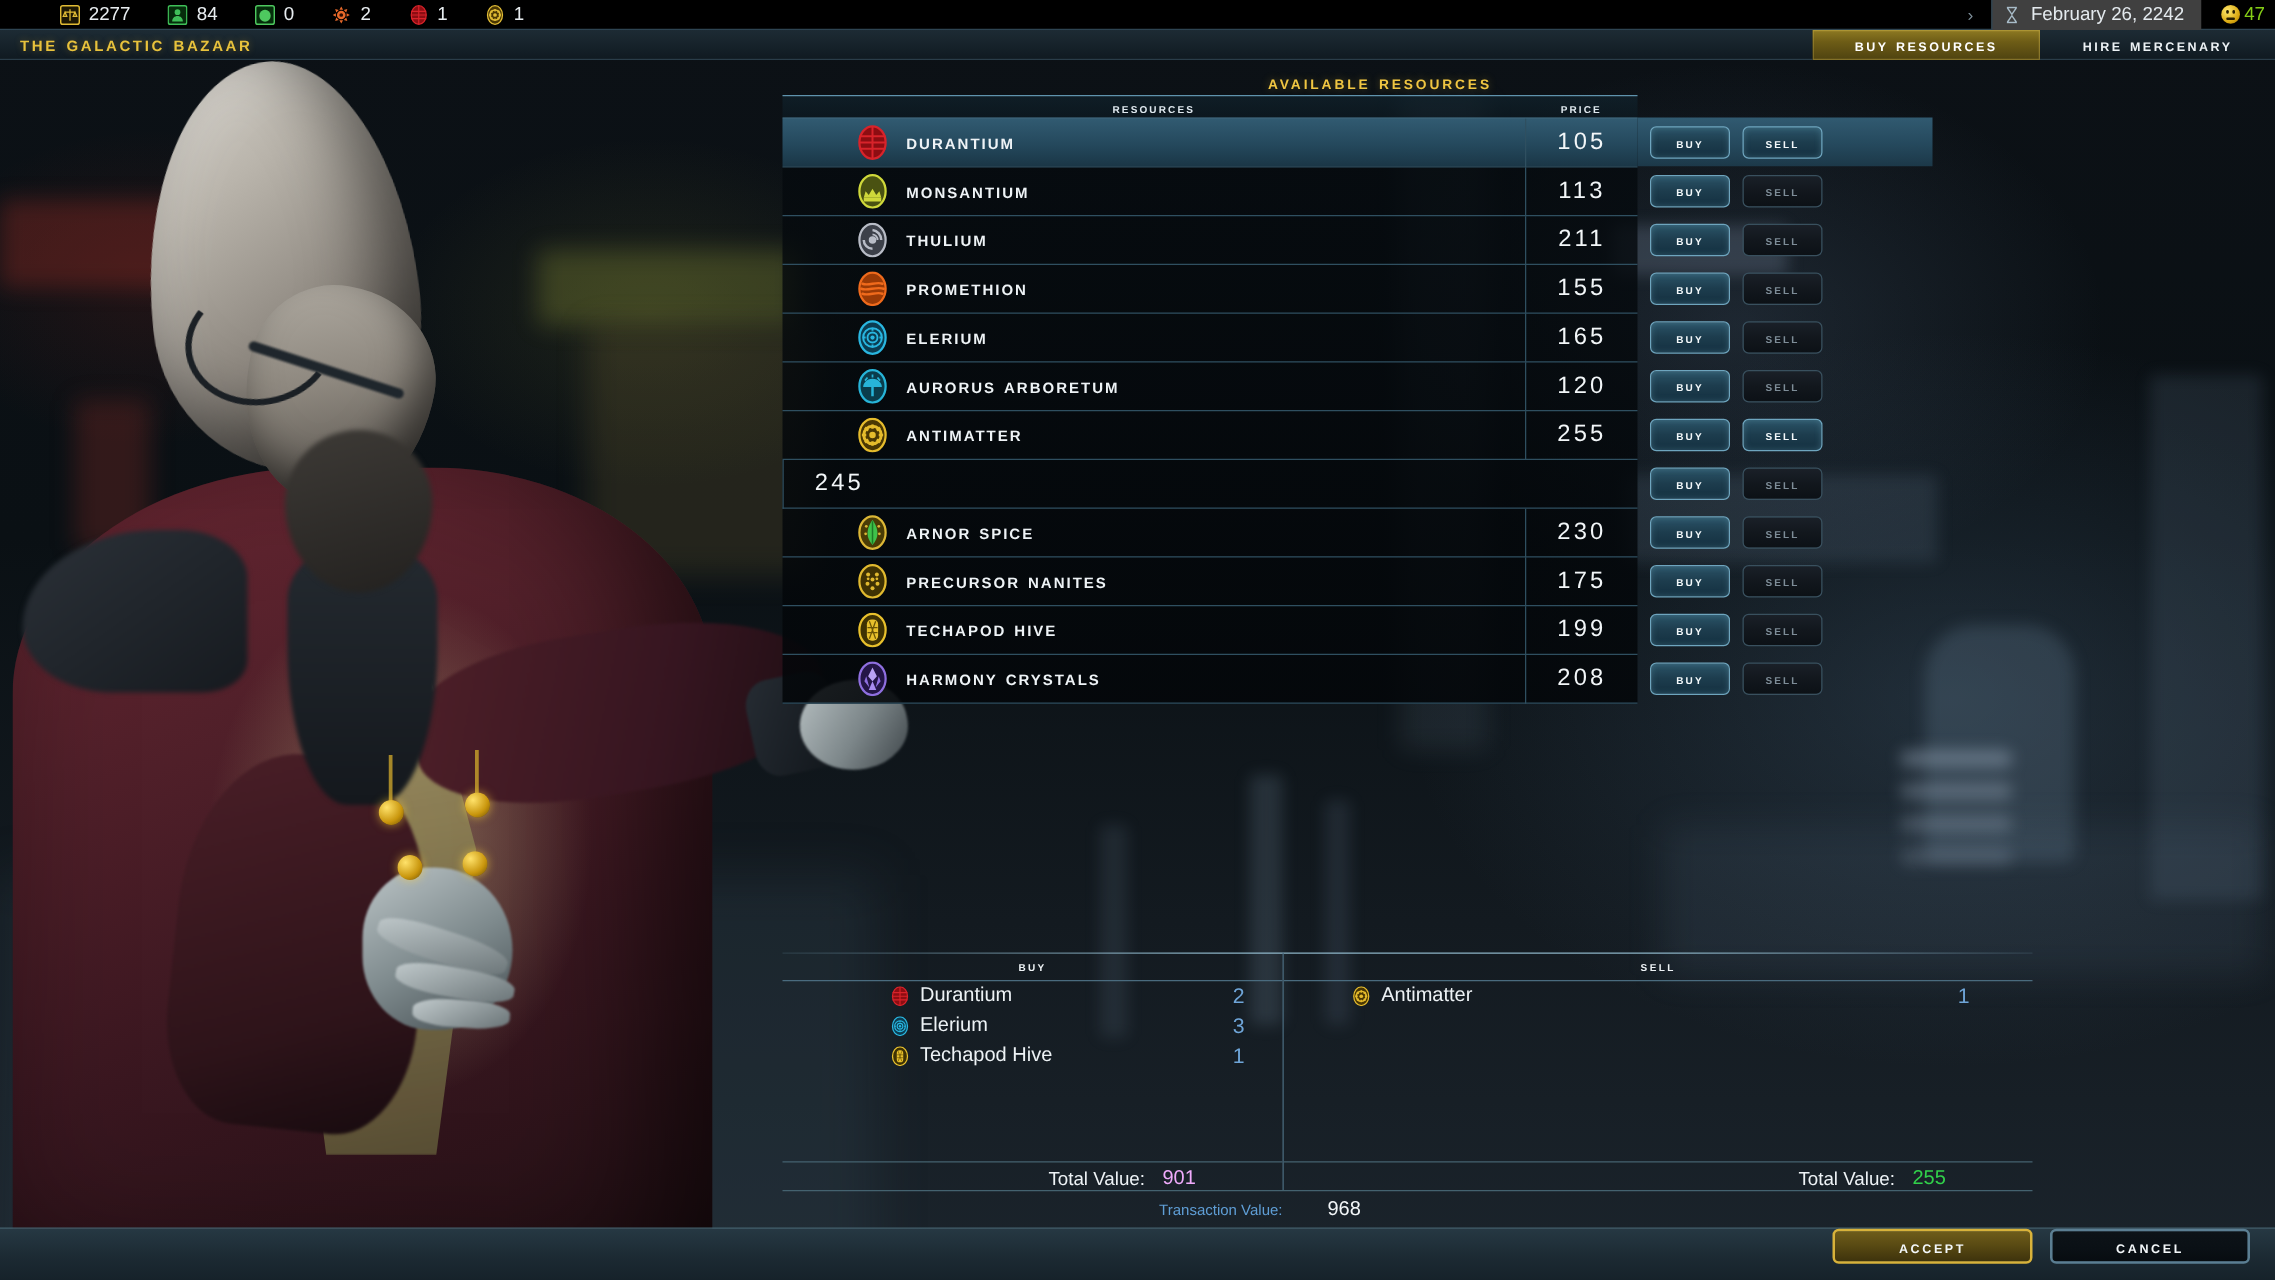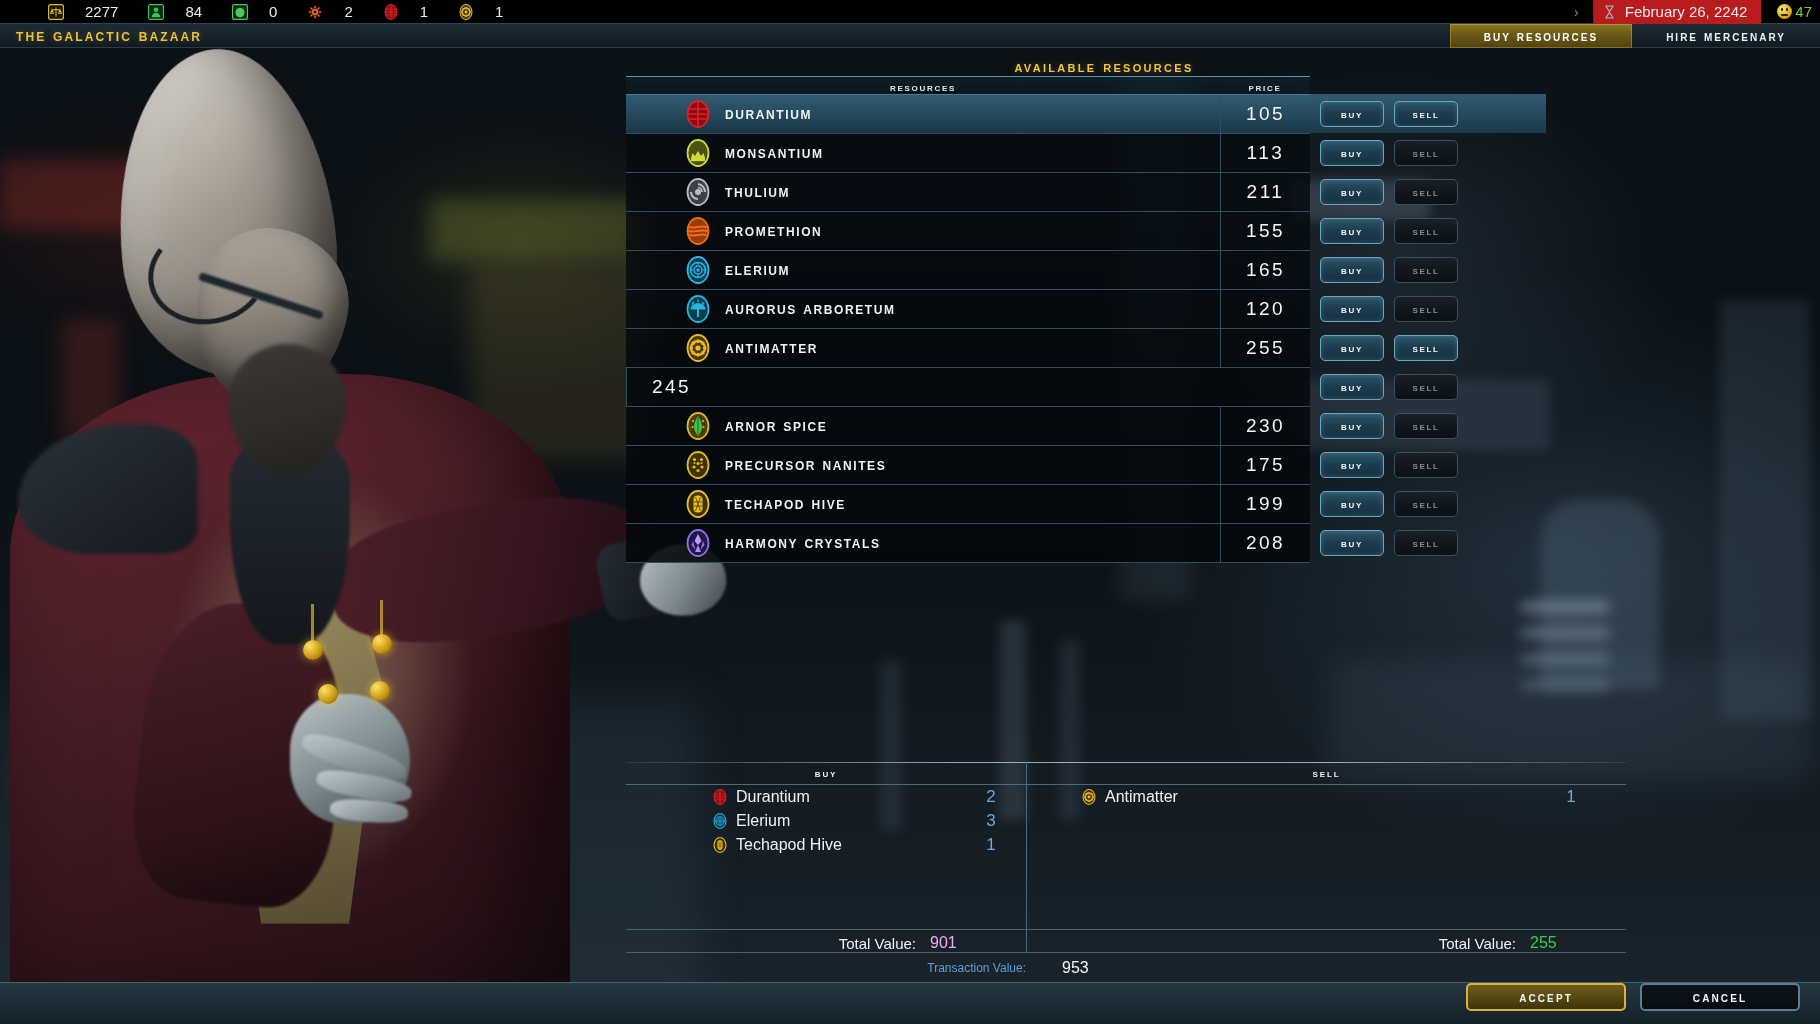--- a/index.html
+++ b/index.html
@@ -139,30 +139,30 @@
   #alien .s1 { left: 311px; top: 560px; height: 40px; }
   #alien .s2 { left: 380px; top: 556px; height: 38px; }
 
   
   #topbar {
     position: absolute; left: 0; top: 0; width: 1820px; height: 24px;
     background: #000; display: flex; align-items: center;
     border-bottom: 1px solid #2e4452;
   }
   #topbar .res-group { display: flex; align-items: center; gap: 30px; margin-left: 48px; }
-  .res-item { display: flex; align-items: center; gap: 21px; }
+  .res-item { display: flex; align-items: center; gap: 7px; }
   .res-item .val { color: #e8edf0; font-size: 15px; font-family: "Liberation Sans", sans-serif; }
   .ricon { width: 16px; height: 16px; border-radius: 3px; position: relative;
            display:flex; align-items:center; justify-content:center; font-size: 10px; line-height: 1; }
 
   #topbar .spacer { flex: 1; }
   #topbar .chev { color: #7d8e99; font-size: 14px; margin-right: 14px; }
   #date-panel {
     display: flex; align-items: center; gap: 10px; height: 24px; padding: 0 14px 0 10px;
-    border-left: 1px solid #2e4452; background: #b91c1c;
+    border-left: 1px solid #2e4452; background: #404040;
   }
   #date-panel .dtext { color: #e4eaee; font-size: 15px; }
   #mood { display:flex; align-items:center; gap:3px; margin-left: 16px; margin-right: 8px; }
   #mood .face { width: 15px; height: 15px; border-radius: 50%;
     background: radial-gradient(circle at 35% 32%, #ffe96f, #d8a60e 65%, #8a6708 100%);
     position: relative; }
   #mood .face::before, #mood .face::after { content:''; position:absolute; top:4px; width:2px;height:3px;background:#2a2003;border-radius:1px;}
   #mood .face::before{left:4px;} #mood .face::after{right:4px;}
   #mood .mouth { position:absolute; left:4px; bottom:3px; width:7px; height:2px; background:#2a2003; border-radius:1px;}
   #mood .mval { color: #84cc16; font-size: 15px; }
@@ -199,21 +199,21 @@
     font-variant: small-caps; text-transform: lowercase; font-weight: 700;
     margin-bottom: 6px; padding-left: 320px; width: 684px;
     text-shadow: 0 0 7px rgba(230,185,50,.35);
   }
   #table-wrap {
     position: absolute; left: 626px; top: 76px; width: 684px;
     border-top: 1px solid #5f93ad;
     background: linear-gradient(180deg, rgba(18,40,52,.55) 0%, rgba(5,10,14,.80) 10%, rgba(3,6,9,.88) 100%);
   }
   .thead { display: flex; height: 18px; align-items: center; border-bottom: 1px solid #4b7a92; }
-  .thead .c-name { flex: 1; text-align: center; text-decoration: underline; }
+  .thead .c-name { flex: 1; text-align: center; }
   .thead .c-price { width: 90px; text-align: center; }
   .thead span {
     color: #dfe8ee; font-size: 11px; letter-spacing: 1.7px;
     font-variant: small-caps; text-transform: lowercase; font-weight: 700;
   }
   .row {
     display: flex; align-items: center; height: 39px;
     border-bottom: 1px solid #2f4f60;
     position: relative;
   }
@@ -752,20 +752,20 @@
         </div>
       </div>
     <div class="total-line">
       <span class="tl">Total Value:</span>
       <span class="tv green">255</span>
     </div>
   </div>
 
   <div id="txline">
     <span class="lbl">Transaction Value:</span>
-    <span class="val">953</span>
+    <span class="val">968</span>
   </div>
 </div>
 
 <div id="footer">
   <div class="fbtn accept">Accept</div>
   <div class="fbtn cancel">Cancel</div>
 </div>
 
 </body></html>

